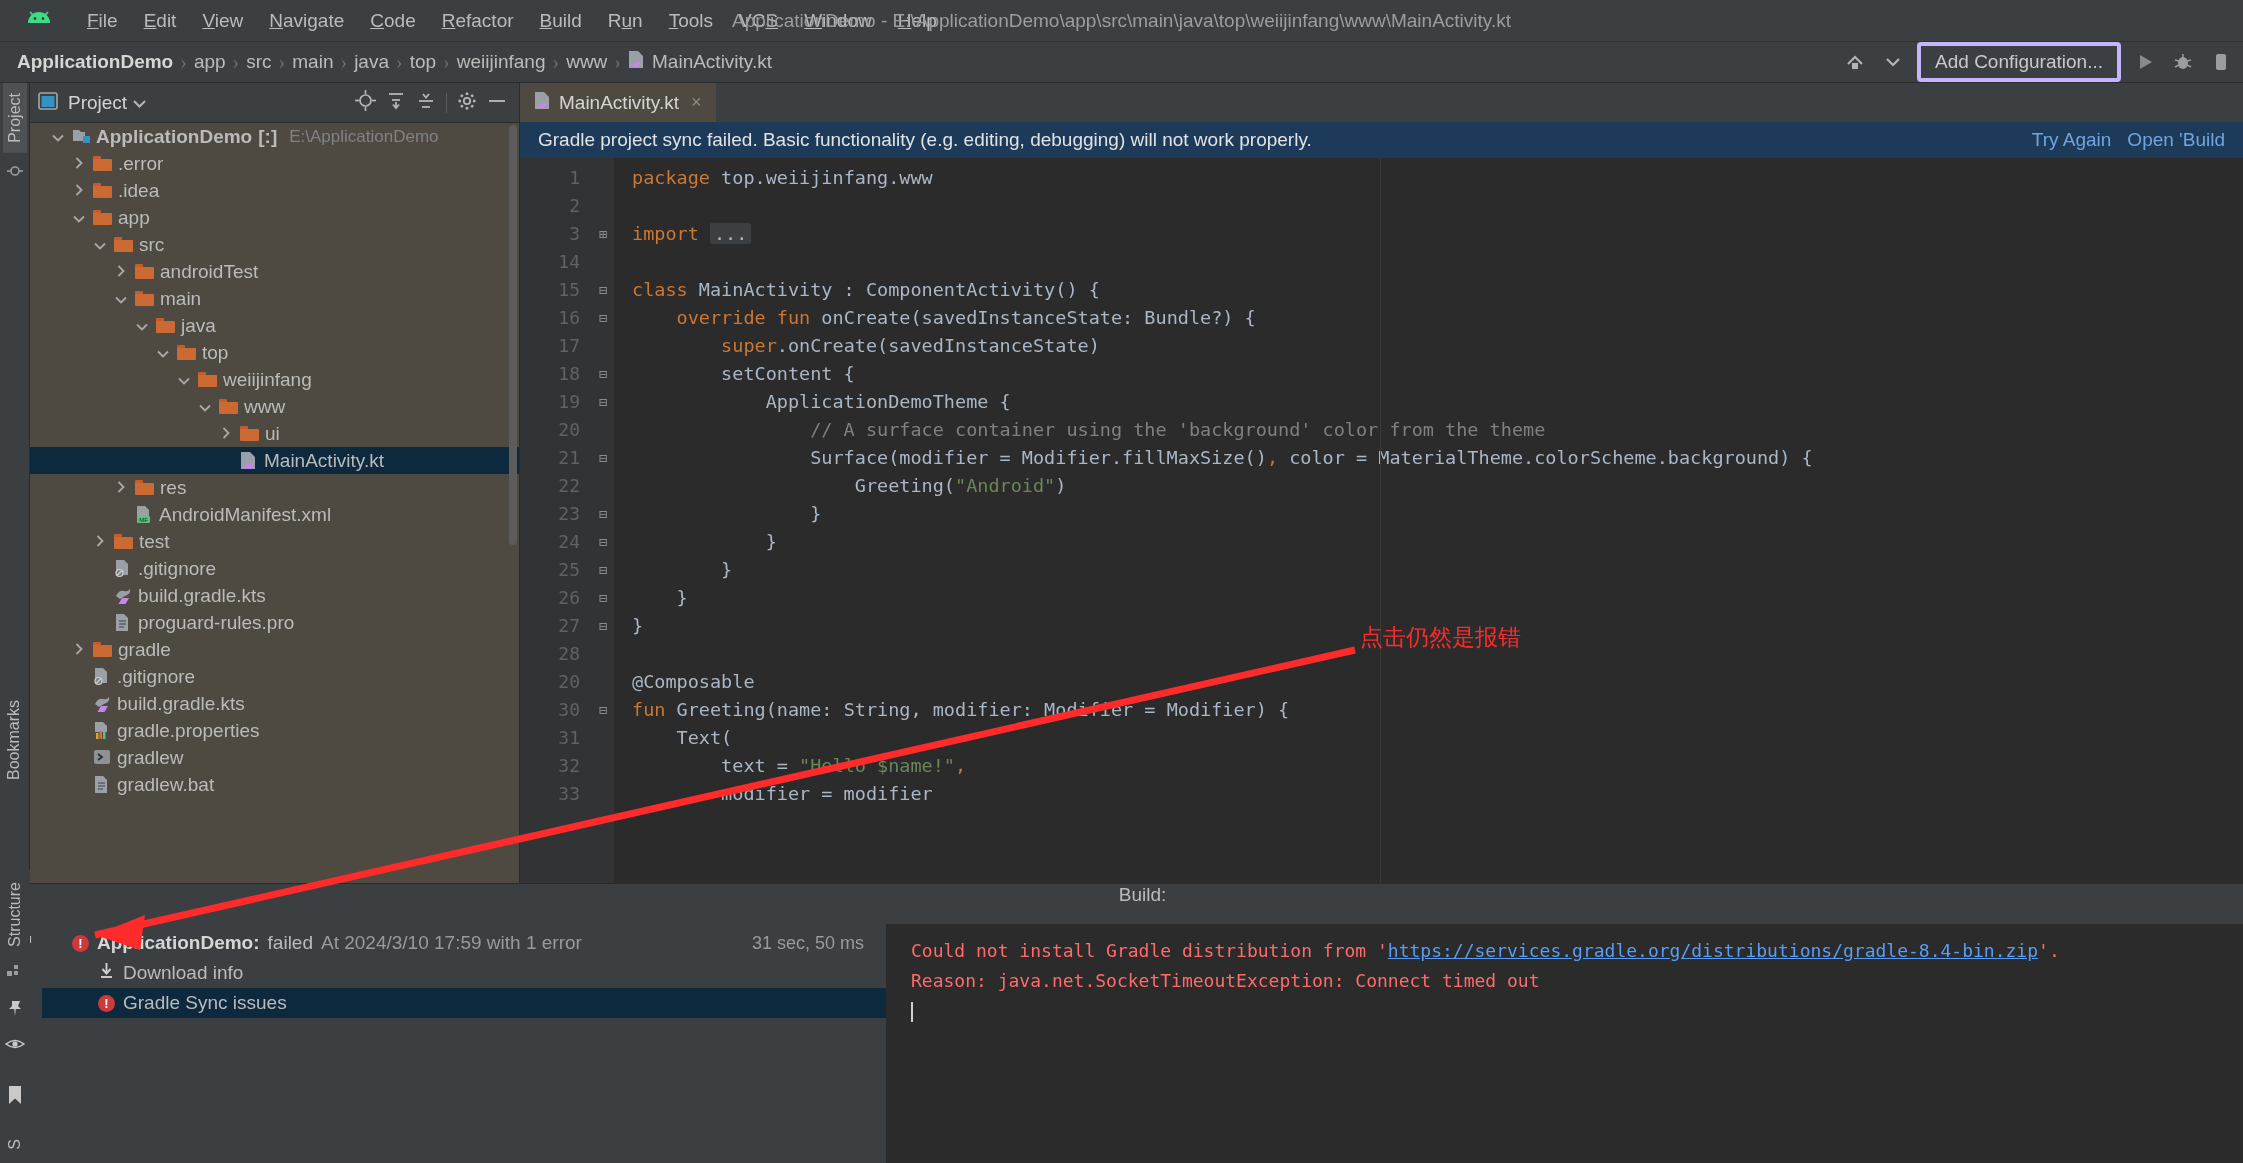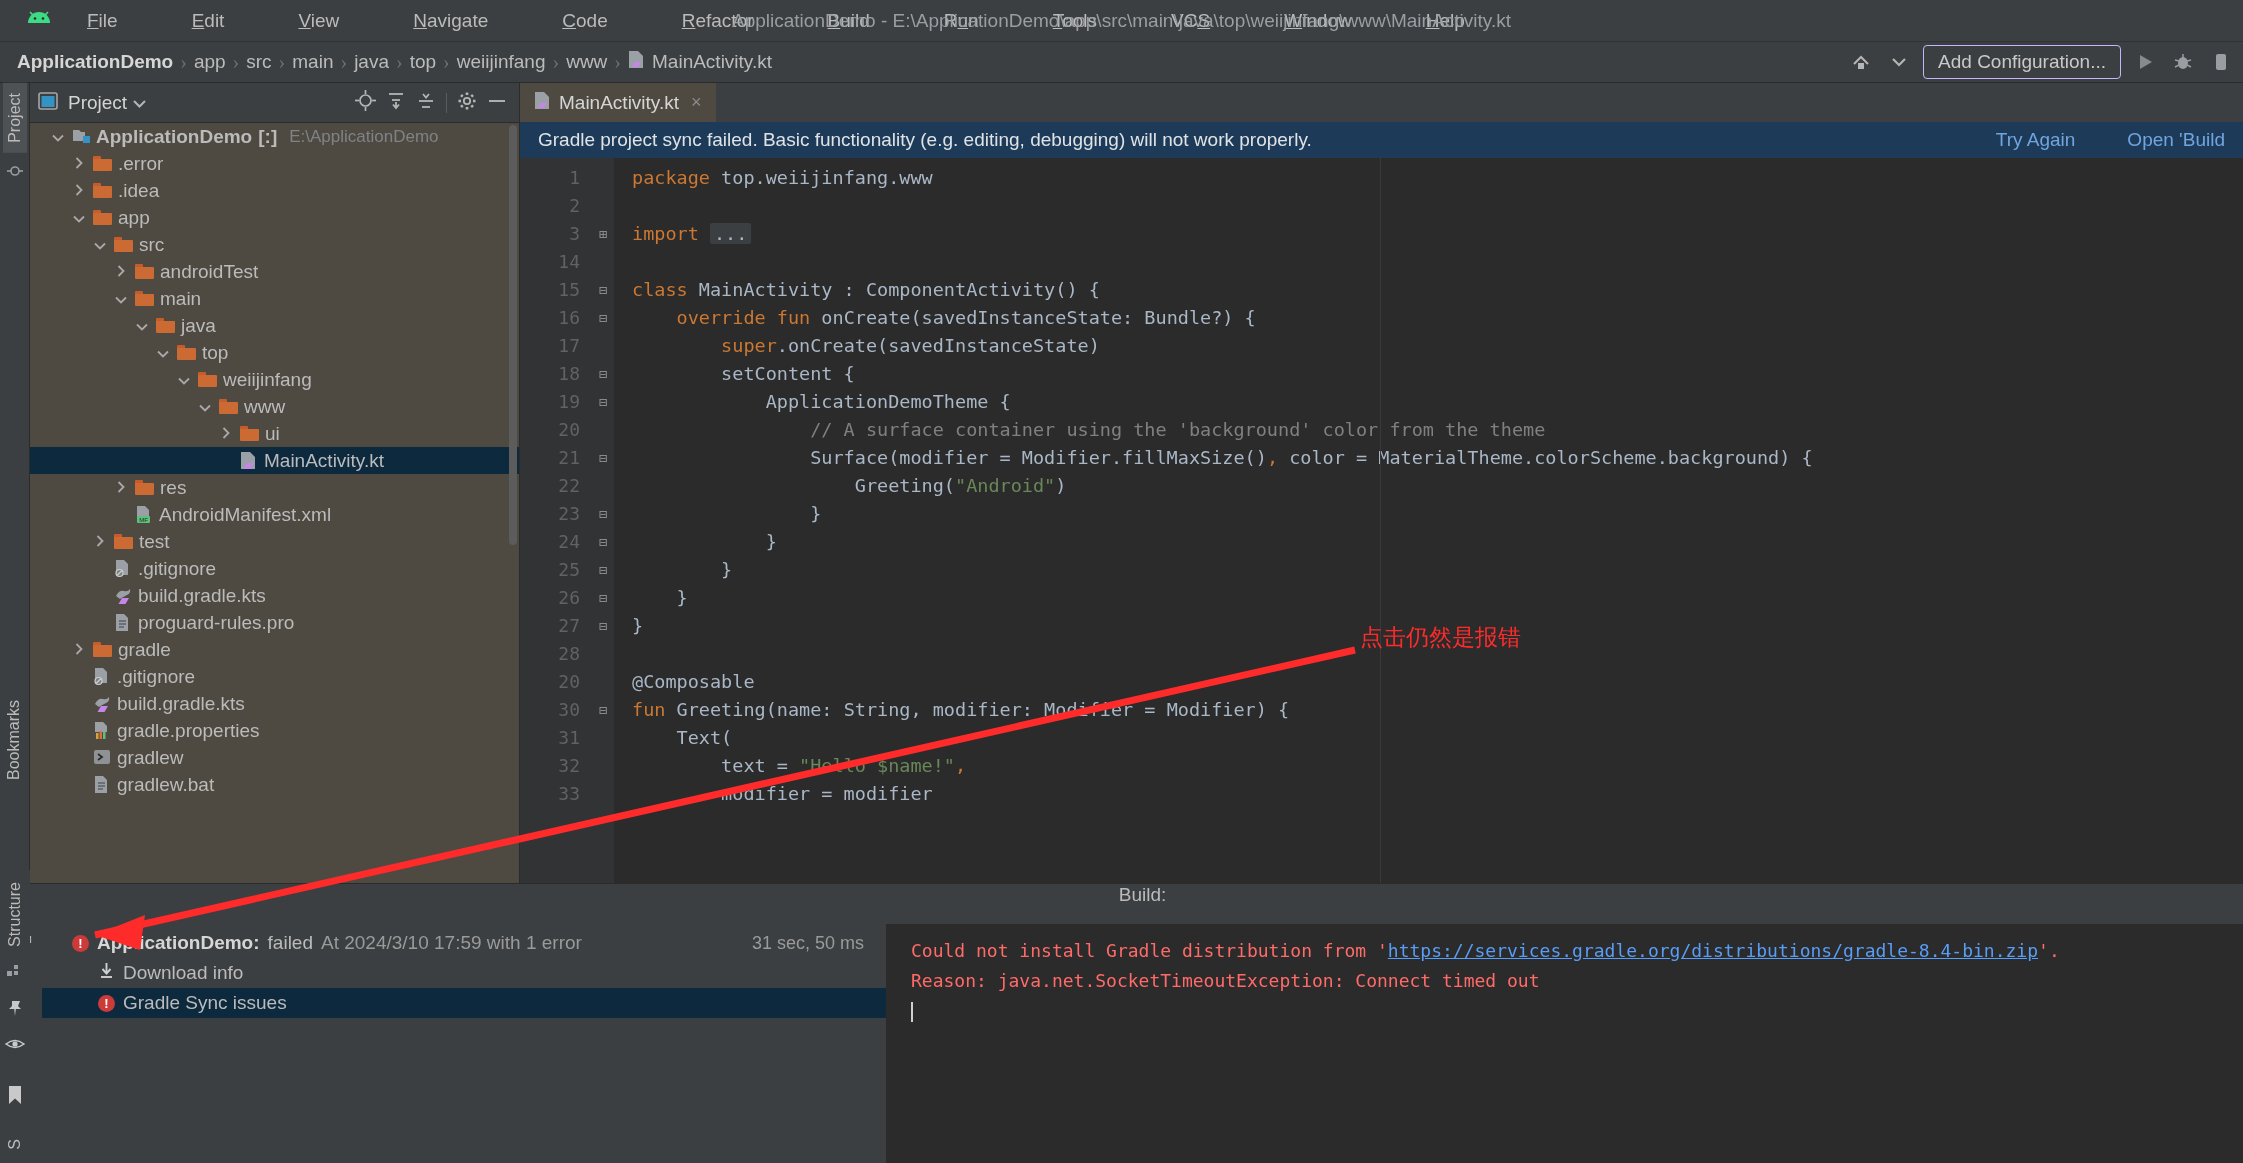--- a/index.html
+++ b/index.html
@@ -54,21 +54,21 @@
   .crumb-sep {
     color: #6e7174; font-size: 20px; padding: 0 2px;
     font-family: "Liberation Serif", serif;
   }
   .crumb-file { display: flex; align-items: center; gap: 7px; }
   .navbar-right {
     position: absolute; right: 8px; top: 0; bottom: 0;
     display: flex; align-items: center; gap: 10px;
   }
   .add-config {
-    border: 1px solid #c4b5fd; border-radius: 4px;
+    border: 4px solid #c4b5fd; border-radius: 4px;
     color: #c9c9c9; font-size: 19px;
     padding: 5px 14px; background: transparent; white-space: nowrap;
   }
   .tbtn { width: 28px; height: 28px; display: flex; align-items: center; justify-content: center; }
 
   
   .body-row { flex: 1; display: flex; min-height: 0; }
 
   
   .left-strip {
@@ -144,21 +144,21 @@
     border-bottom: 0;
   }
   .etab .close { color: #8c8c8c; font-size: 18px; margin-left: 4px; }
 
   .sync-banner {
     background: #1d3a58; color: #dfe3e6; font-size: 19px;
     height: 36px; min-height: 36px;
     display: flex; align-items: center;
     padding: 0 18px; gap: 0;
   }
-  .banner-actions { margin-left: auto; display: flex; gap: 52px; }
+  .banner-actions { margin-left: auto; display: flex; gap: 16px; }
   .banner-actions a { color: #70a5df; text-decoration: none; white-space: nowrap; }
 
   .code-area {
     flex: 1; display: flex; background: #2b2b2b; position: relative;
     overflow: hidden;
   }
   .gutter {
     width: 72px; min-width: 72px; background: #313335;
     color: #606366; font-family: "DejaVu Sans Mono", monospace;
     font-size: 18px; text-align: right; padding-top: 6px;
@@ -249,21 +249,21 @@
   <div class="menubar">
     <div class="android-logo">
       <svg width="28" height="20" viewBox="0 0 28 20">
         <path d="M3 12 a11 11 0 0 1 22 0 z" fill="#3ddc84"></path>
         <circle cx="10" cy="7.5" r="1.3" fill="#2b2b2b"></circle>
         <circle cx="18" cy="7.5" r="1.3" fill="#2b2b2b"></circle>
         <line x1="5" y1="1" x2="8.5" y2="4.6" stroke="#3ddc84" stroke-width="1.6"></line>
         <line x1="23" y1="1" x2="19.5" y2="4.6" stroke="#3ddc84" stroke-width="1.6"></line>
       </svg>
     </div>
-    <div id="menu-items" style="display:flex;align-items:center;gap:48px;">
+    <div id="menu-items" style="display:flex;align-items:center;">
         <div class="menu-item"><u>F</u>ile</div>
         <div class="menu-item"><u>E</u>dit</div>
         <div class="menu-item"><u>V</u>iew</div>
         <div class="menu-item"><u>N</u>avigate</div>
         <div class="menu-item"><u>C</u>ode</div>
         <div class="menu-item"><u>R</u>efactor</div>
         <div class="menu-item"><u>B</u>uild</div>
         <div class="menu-item">R<u>u</u>n</div>
         <div class="menu-item"><u>T</u>ools</div>
         <div class="menu-item">VC<u>S</u></div>

